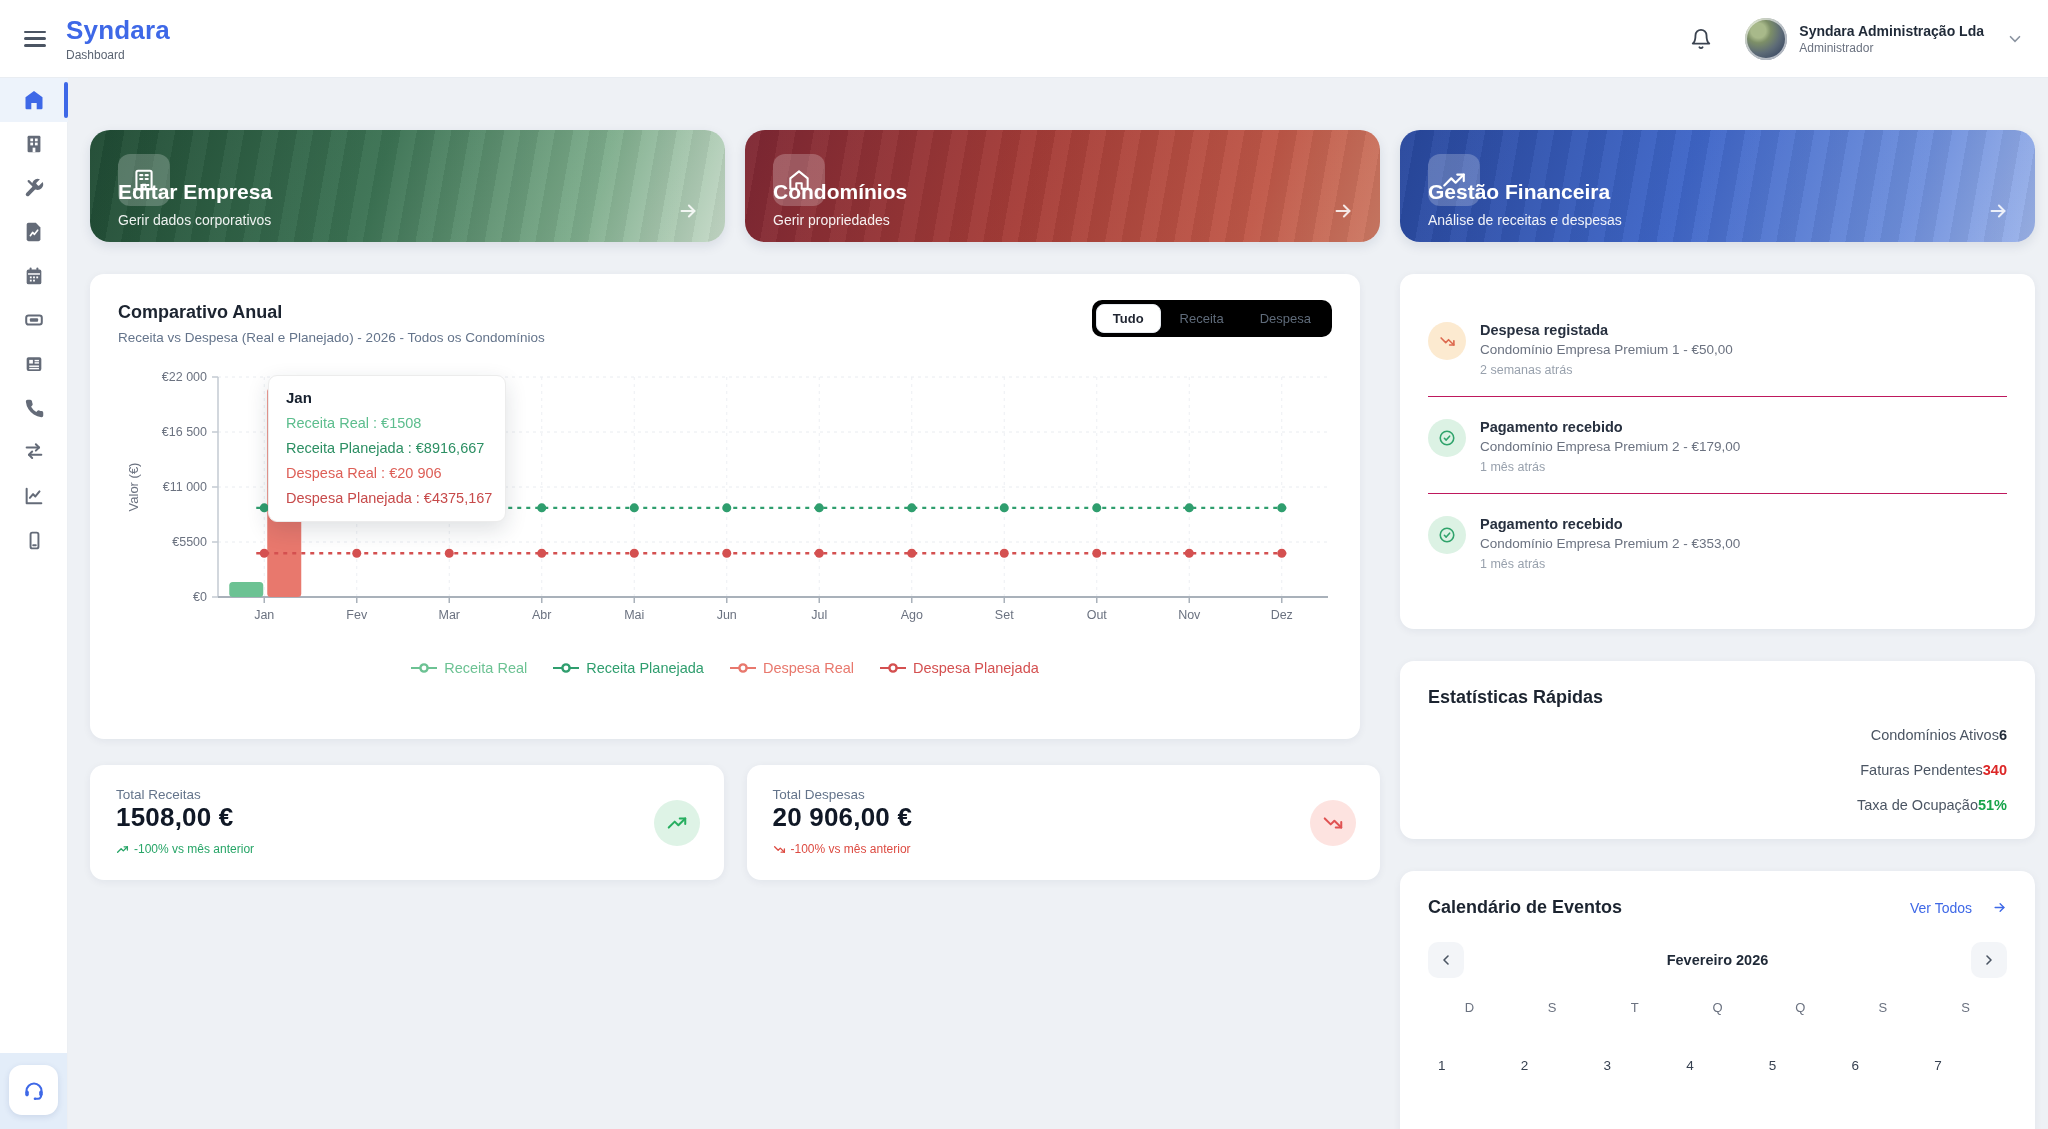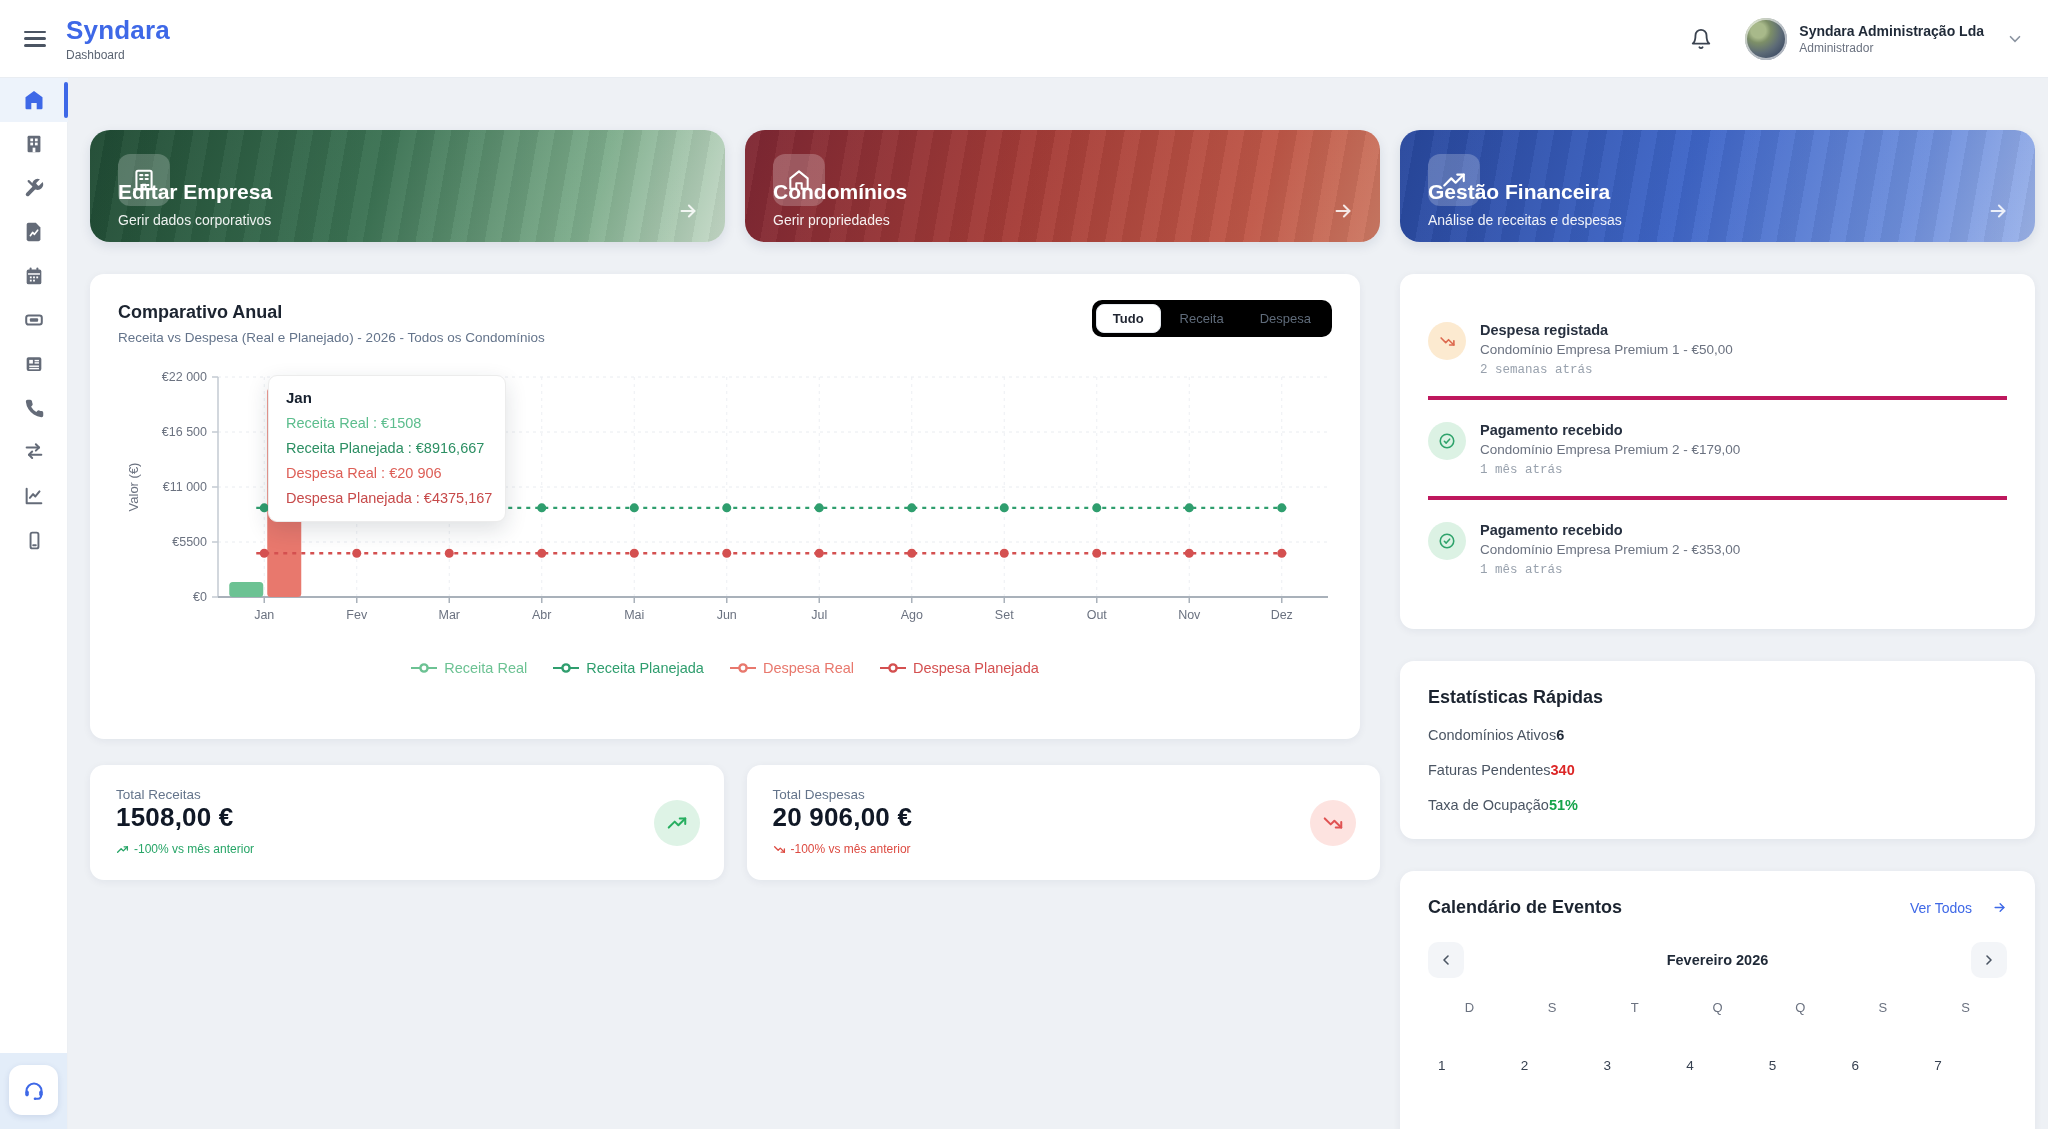--- a/index.html
+++ b/index.html
@@ -85,31 +85,31 @@
   .stat-label { font-size:13.5px; color:#64748b; }
   .stat-value { font-size:26px; font-weight:800; color:#101826; letter-spacing:.2px; }
   .stat-change { font-size:12px; margin-top:9px; display:flex; align-items:center; gap:5px; }
   .stat-bubble { position:absolute; right:24px; top:50%; transform:translateY(-50%); width:46px;
     height:46px; border-radius:50%; display:flex; align-items:center; justify-content:center; }
 
   
   .panel { padding:26px 28px; }
   .panel-title { font-size:18px; font-weight:700; color:#1c2430; }
   .activity-card { height:355px; }
-  .act-item { display:flex; margin-top:22px; padding-bottom:19px; border-bottom:4px solid #be185d; }
+  .act-item { display:flex; margin-top:22px; padding-bottom:19px; border-bottom:1px solid #be185d; }
   .act-item:last-child { border-bottom:none; }
   .act-ic { width:38px; height:38px; border-radius:50%; flex:0 0 38px; display:flex;
     align-items:center; justify-content:center; }
   .act-body { margin-left:14px; }
   .act-title { font-size:14.5px; font-weight:600; color:#27303f; }
   .act-detail { font-size:13.5px; color:#6b7280; margin-top:4px; }
-  .act-time { font-size:12.5px; color:#98a1ad; margin-top:6px;font-family:Liberation Mono, monospace; }
+  .act-time { font-size:12.5px; color:#98a1ad; margin-top:6px; }
 
   .stats-card { height:178px; }
-  .qs-row { display:flex; justify-content:flex-start; margin-top:19px; font-size:14.5px; }
+  .qs-row { display:flex; justify-content:flex-end; margin-top:19px; font-size:14.5px; }
   .qs-label { color:#4b5563; }
   .qs-value { font-weight:700; }
 
   .calendar-card { height:340px; }
   .cal-head { display:flex; justify-content:space-between; align-items:center; }
   .cal-link { font-size:14px; color:#3e68e7; display:flex; align-items:center; gap:20px; cursor:pointer; }
   .cal-nav { display:flex; justify-content:space-between; align-items:center; margin-top:24px; }
   .cal-nav-btn { width:36px; height:36px; border-radius:10px; background:#f3f5f8; border:none;
     display:flex; align-items:center; justify-content:center; cursor:pointer; }
   .cal-month { font-size:14.5px; font-weight:600; color:#1f2937; }

